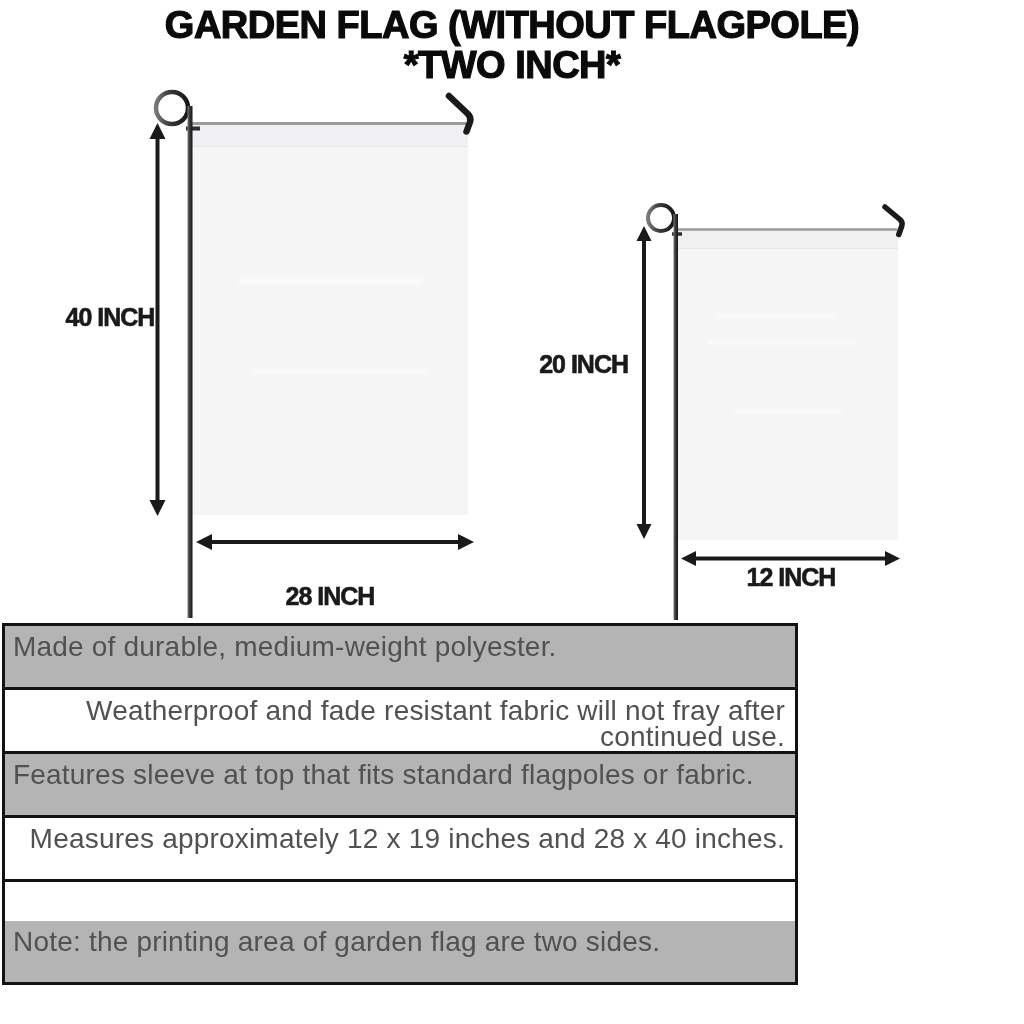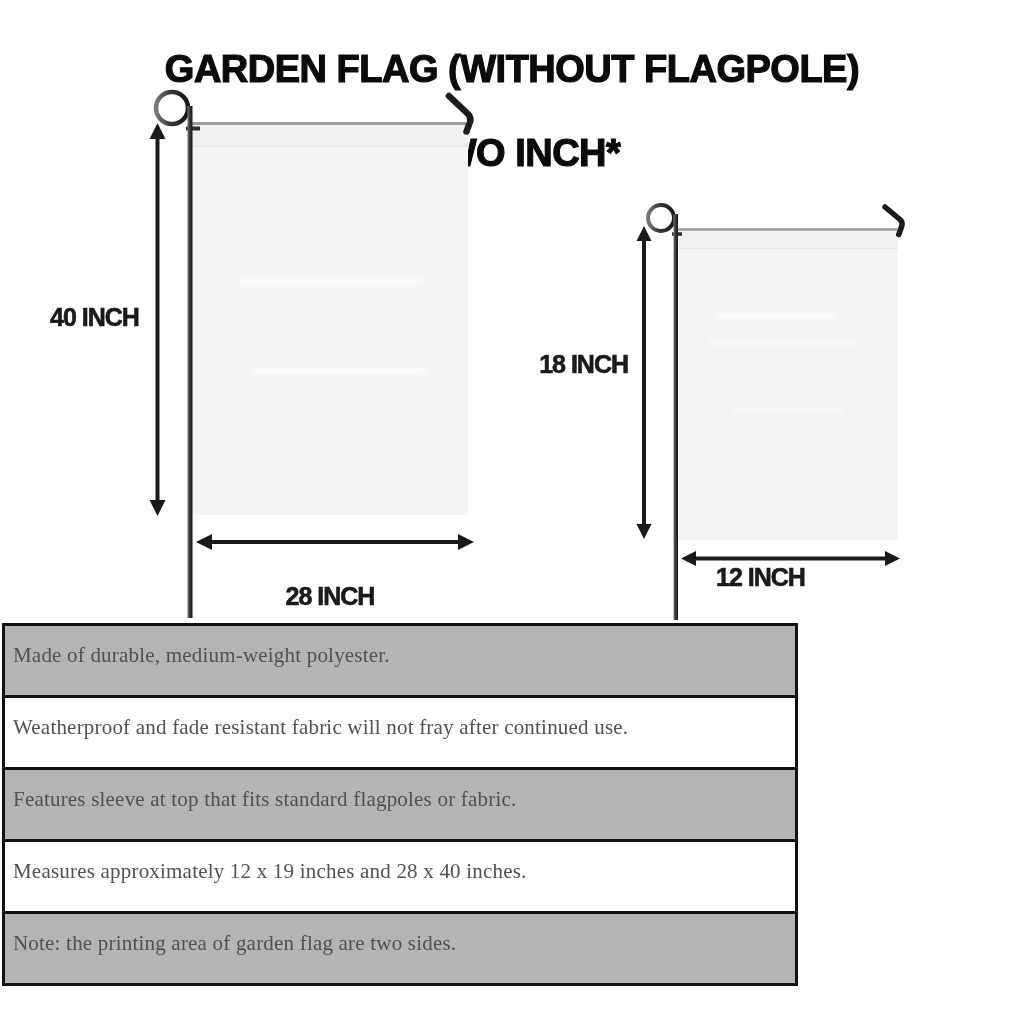--- a/index.html
+++ b/index.html
@@ -5,21 +5,20 @@
   html,body{margin:0;padding:0;background:#ffffff;}
   .stage{
     position:relative;width:1024px;height:1024px;background:#ffffff;overflow:hidden;
     font-family:"Liberation Sans",sans-serif;
   }
   
   .title-block{position:absolute;top:5px;left:0;width:1024px;text-align:center;}
   .title-line{
     font-weight:700;font-size:38px;line-height:40px;letter-spacing:-0.5px;
     color:var(--title-black,#0a0a0a);
-    margin-top:44px;
     -webkit-text-stroke:1.2px currentColor;
   }
   
   .flag-panel{position:absolute;background:var(--flag-fill,#f5f5f6);}
   .flag-panel .sleeve{
     position:absolute;left:0;top:0;width:100%;
     background:var(--flag-sleeve,#f0f0f2);
     border-bottom:1px solid #e6e6e8;
   }
   .flag-large{left:192px;top:122px;width:276px;height:393px;}
@@ -28,39 +27,38 @@
   .flag-small .sleeve{height:20px;}
   .crease{position:absolute;background:rgba(255,255,255,0.6);filter:blur(2px);border-radius:3px;}
   
   .overlay{position:absolute;left:0;top:0;pointer-events:none;}
   
   .dim-label{
     position:absolute;font-weight:700;font-size:25px;line-height:26px;
     letter-spacing:-1px;color:var(--arrow-black,#1a1a1a);
     -webkit-text-stroke:0.6px currentColor;white-space:nowrap;
   }
-  .lbl-40{left:50px;top:304px;width:100px;text-align:left;}
+  .lbl-40{left:60px;top:304px;width:100px;text-align:center;}
   .lbl-28{left:255px;top:547px;width:150px;text-align:center;margin-top:36px;}
   .lbl-18{left:528px;top:351px;width:100px;text-align:right;}
-  .lbl-12{left:716px;top:564px;width:150px;text-align:left;}
+  .lbl-12{left:716px;top:564px;width:150px;text-align:center;}
   
   .spec-table{
     position:absolute;left:2px;top:623px;width:790px;
     border:3px solid var(--table-border,#121212);
   }
   .spec-row{
-    height:53px;padding:16px 10px 0 8px;box-sizing:content-box;
-    font-size:21px;line-height:26px;color:var(--table-text,#515151);
+    height:53px;padding:8px 10px 0 8px;box-sizing:content-box;
+    font-size:28px;line-height:26px;color:var(--table-text,#515151);
     border-bottom:3px solid var(--table-border,#121212);
     letter-spacing:0.2px;
-    font-family:Liberation Serif, serif;
   }
-  .spec-row:last-child{border-bottom:none;}
+  .spec-row:last-child{border-bottom:none;margin-top:39px;}
   .shade-gray{background:var(--row-gray,#b4b4b4);}
-  .shade-white{background:var(--row-white,#ffffff);}
+  .shade-white{background:var(--row-white,#ffffff);text-align:right;}
 </style>
 </head>
 <body>
 
 <div class="stage">
 
   <div class="title-block">
     <div class="title-line">GARDEN FLAG (WITHOUT FLAGPOLE)</div>
     <div class="title-line">*TWO INCH*</div>
   </div>
@@ -123,21 +121,21 @@
 
     <g fill="#1a1a1a" stroke="#1a1a1a">
       <line x1="693" y1="558.5" x2="888" y2="558.5" stroke-width="4"></line>
       <polygon points="681,558.5 696,551 696,566" stroke="none"></polygon>
       <polygon points="900,558.5 885,551 885,566" stroke="none"></polygon>
     </g>
   </svg>
 
   <div class="dim-label lbl-40">40 INCH</div>
   <div class="dim-label lbl-28">28 INCH</div>
-  <div class="dim-label lbl-18">18 INCH</div>
+  <div class="dim-label lbl-18">20 INCH</div>
   <div class="dim-label lbl-12">12 INCH</div>
 
   <div class="spec-table">
     <div class="spec-row shade-gray">Made of durable, medium-weight polyester.</div>
     <div class="spec-row shade-white">Weatherproof and fade resistant fabric will not fray after continued use.</div>
     <div class="spec-row shade-gray">Features sleeve at top that fits standard flagpoles or fabric.</div>
     <div class="spec-row shade-white">Measures approximately 12 x 19 inches and 28 x 40 inches.</div>
     <div class="spec-row shade-gray">Note: the printing area of garden flag are two sides.</div>
   </div>
 

